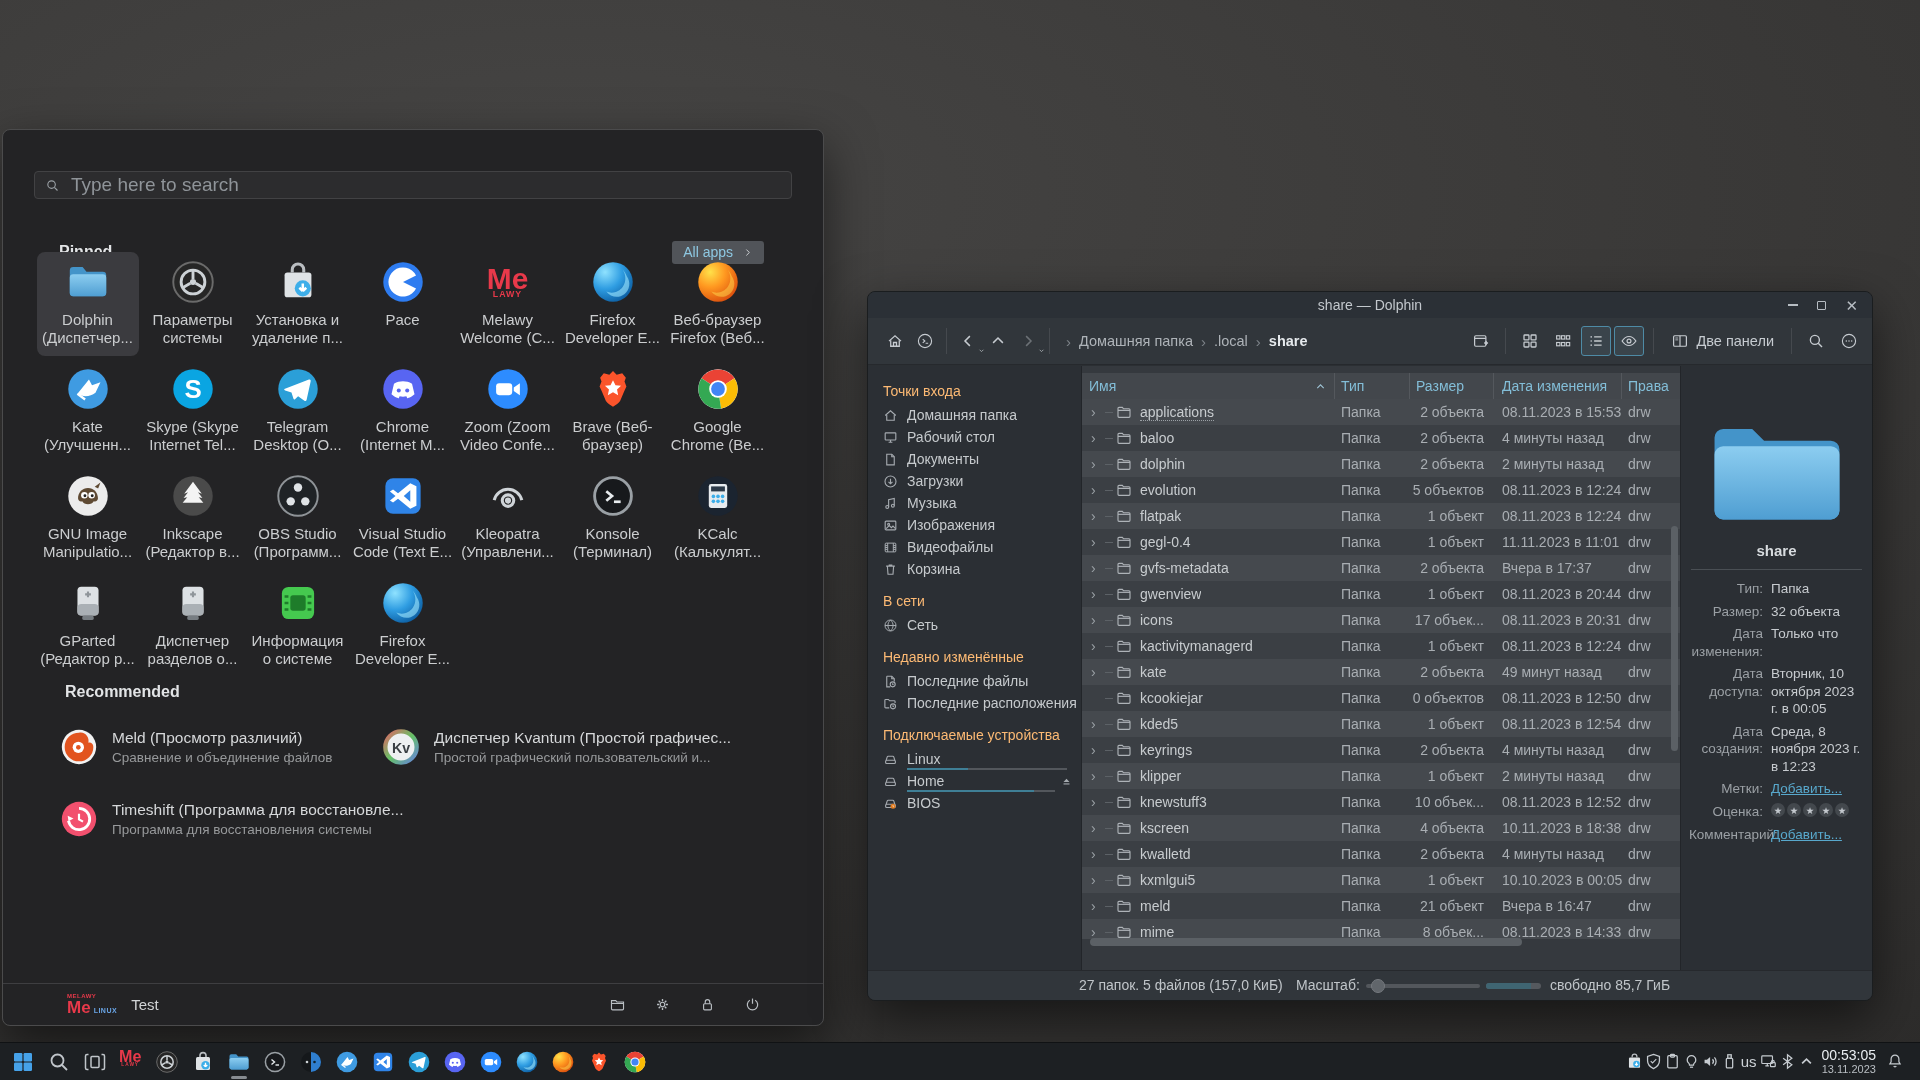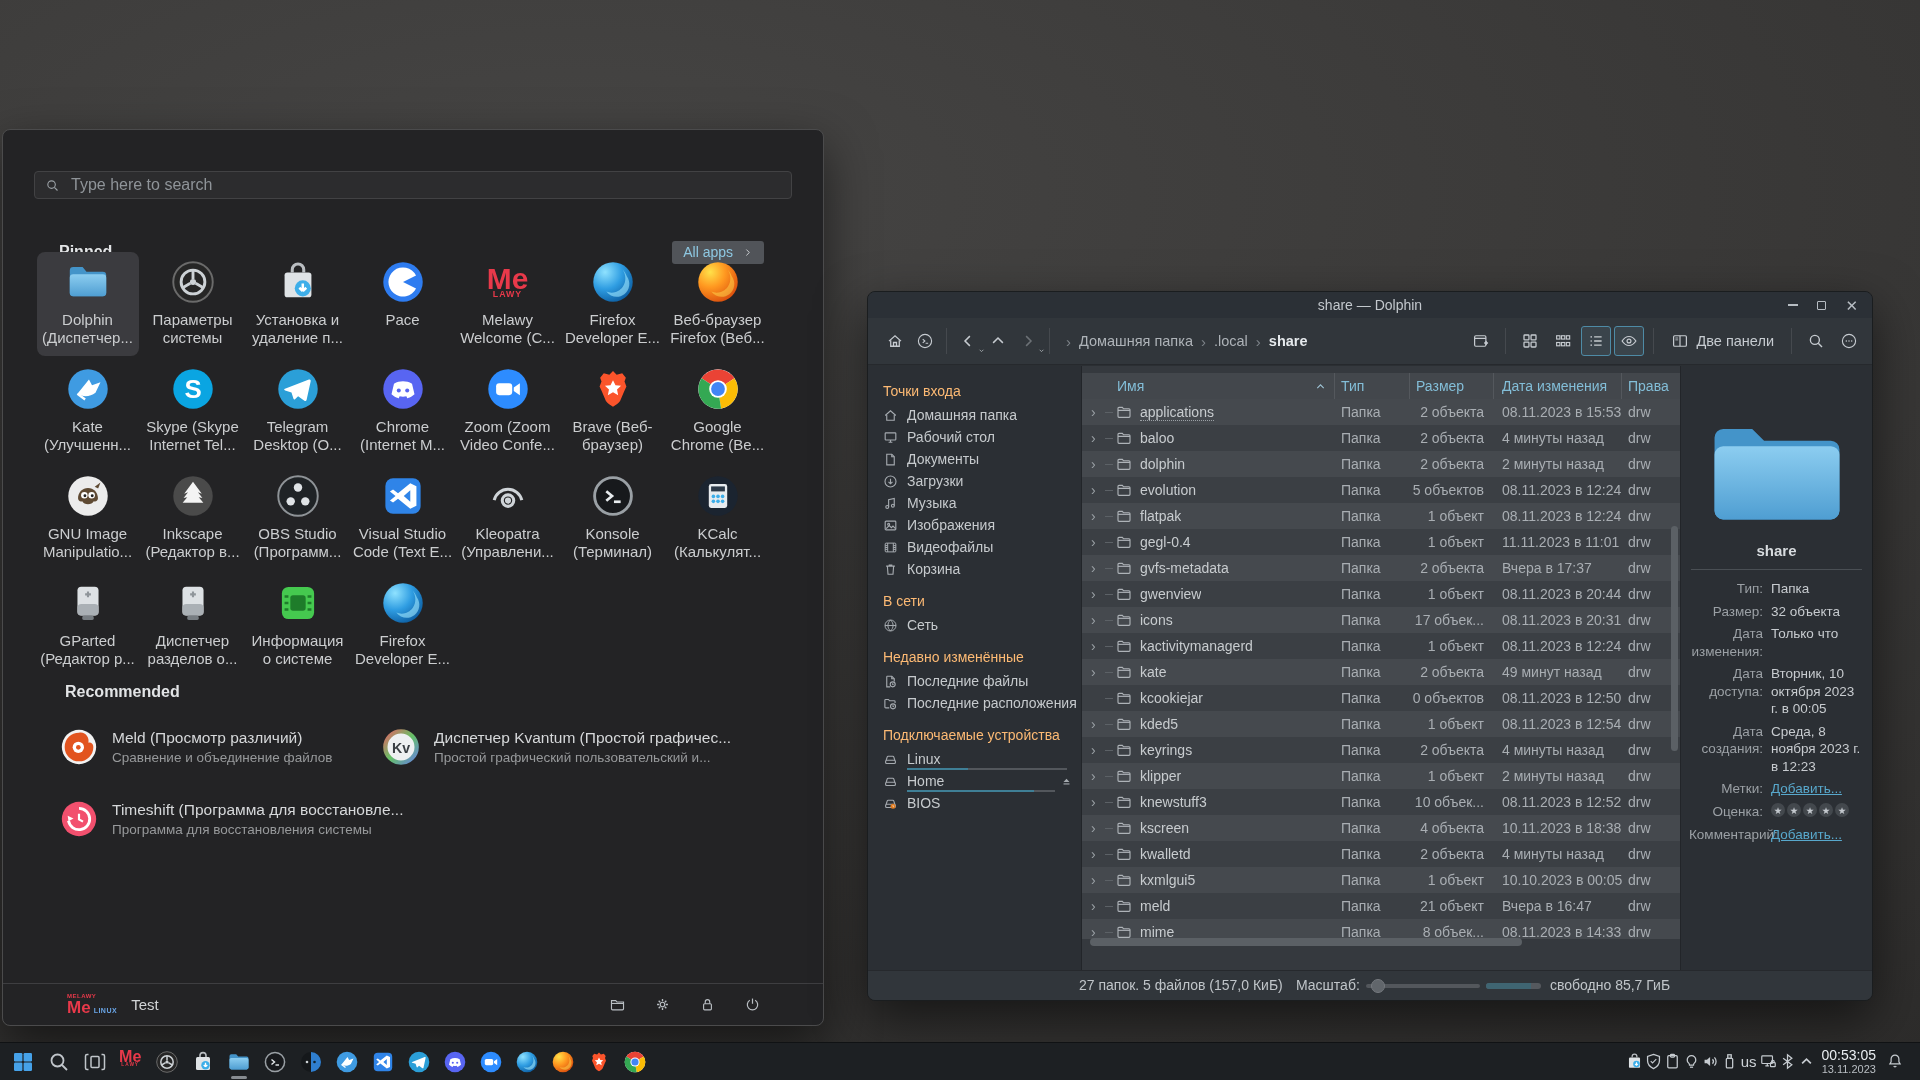--- a/index.html
+++ b/index.html
@@ -14,21 +14,21 @@
   .icon svg { width:100%; height:100%; display:block; }
 
   
   #launcher { position:absolute; left:2px; top:129px; width:822px; height:897px;
     background:rgba(35,35,37,.98); border:1px solid #4b4b4c; border-radius:8px;
     box-shadow:0 18px 50px rgba(0,0,0,.55); }
   .search-box { position:absolute; left:31px; top:41px; width:758px; height:28px;
     background:#2c2c2e; border:1px solid #424244; border-radius:4px;
     display:flex; align-items:center; gap:9px; padding:0 10px; }
   .search-box .s-ic { width:15px; height:15px; color:#9aa0a5; flex:none; }
-  .search-input { flex:1; background:transparent; border:0; outline:0; color:#e5e5e5; font-size:16px; }
+  .search-input { flex:1; background:transparent; border:0; outline:0; color:#e5e5e5; font-size:19px; }
   .search-input::placeholder { color:#8f9499; }
   .pin-row { position:absolute; left:56px; right:59px; top:86px; height:24px;
     display:flex; justify-content:space-between; align-items:center;margin-top:24px; }
   .sec-h { margin:0; font-size:16px; font-weight:bold; color:#e2e4e6; }
   .all-apps { display:flex; align-items:center; gap:9px; background:#515459; border:0;
     border-radius:3px; height:23px; padding:0 11px; color:#8ec8e2; font-size:14px; cursor:pointer;
     font-family:inherit; }
   .all-apps .aa-ch { width:11px; height:11px; color:#d4d8db; }
   #app-grid { position:absolute; left:32px; top:122px; width:758px;
     display:grid; grid-template-columns:repeat(7,105px); grid-auto-rows:107px; justify-items:center; }
@@ -93,21 +93,21 @@
   .p-item { height:22px; display:flex; align-items:center; gap:9px; padding-left:15px; font-size:14px;
     color:#c6cacd; cursor:pointer; position:relative; white-space:nowrap; }
   .p-item .p-ic { width:15px; height:15px; color:#a6abb0; flex:none; }
   .usage { position:absolute; left:39px; right:14px; bottom:0; height:2px; background:#53575c; }
   .usage i { display:block; height:100%; background:#3f7f96; }
   .p-item .eject { position:absolute; right:8px; width:13px; height:13px; color:#a6abb0; }
   .view { flex:1; background:#35393e; position:relative; overflow:hidden; }
   .cols { position:absolute; top:7px; left:0; right:0; height:26px; background:#43474c;
     display:flex; align-items:center; font-size:14px; color:#83bed8; }
   .c-cell { display:flex; align-items:center; height:100%; border-right:1px solid #54585d; padding:0 6px; }
-  .c-name { width:253px; padding-left:35px; justify-content:space-between; cursor:pointer; }
+  .c-name { width:253px; padding-left:7px; justify-content:space-between; cursor:pointer; }
   .c-name .i11 { width:11px; height:11px; color:#9fc4d6; margin-right:2px; }
   .c-type { width:75px; cursor:pointer; }
   .c-size { width:84px; cursor:pointer; }
   .c-date { width:128px; padding-left:8px; cursor:pointer; }
   .c-perm { flex:1; border-right:0; cursor:pointer; }
   #rows { position:absolute; top:33px; left:0; right:0; height:540px; overflow:hidden; }
   .row { display:flex; height:26px; font-size:14px; align-items:center; cursor:pointer; }
   .row:nth-child(odd) { background:#45494e; }
   .row:nth-child(even){ background:#3b3f44; }
   .r-name { width:253px; display:flex; align-items:center; height:100%; }

